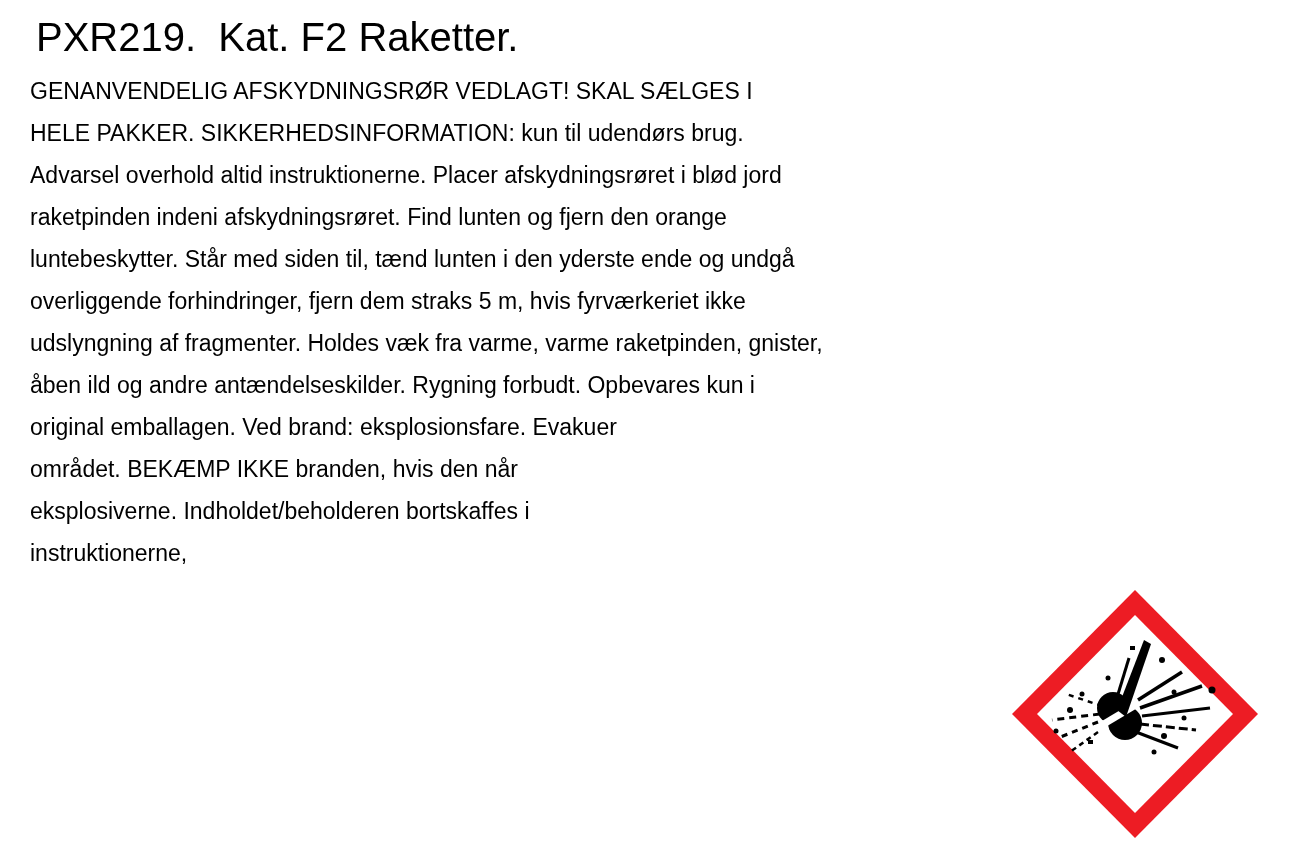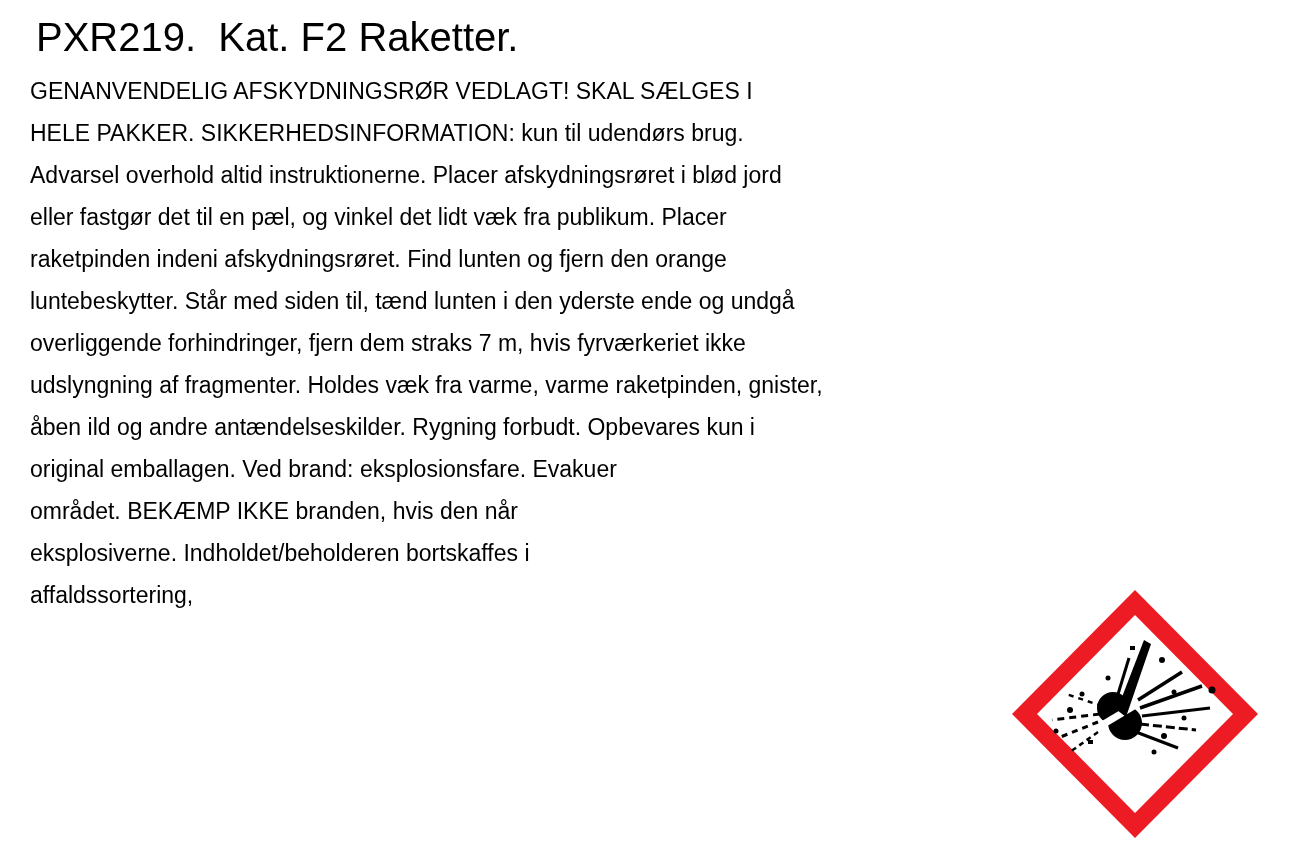--- a/index.html
+++ b/index.html
@@ -53,30 +53,29 @@
 <body>
 
 <div class="page">
 
   <div class="title">PXR219.  Kat. F2 Raketter.</div>
 
   <div class="body-text">
     <div class="line">GENANVENDELIG AFSKYDNINGSRØR VEDLAGT! SKAL SÆLGES I</div>
     <div class="line">HELE PAKKER. SIKKERHEDSINFORMATION: kun til udendørs brug.</div>
     <div class="line">Advarsel overhold altid instruktionerne. Placer afskydningsrøret i blød jord</div>
-    <div class="line">eller fastgør det til en pæl, og vinkel det lidt væk fra publikum. Placer</div>
     <div class="line">raketpinden indeni afskydningsrøret. Find lunten og fjern den orange</div>
     <div class="line">luntebeskytter. Står med siden til, tænd lunten i den yderste ende og undgå</div>
-    <div class="line">overliggende forhindringer, fjern dem straks 7 m, hvis fyrværkeriet ikke</div>
+    <div class="line">overliggende forhindringer, fjern dem straks 5 m, hvis fyrværkeriet ikke</div>
     <div class="line">udslyngning af fragmenter. Holdes væk fra varme, varme raketpinden, gnister,</div>
     <div class="line">åben ild og andre antændelseskilder. Rygning forbudt. Opbevares kun i</div>
     <div class="line">original emballagen. Ved brand: eksplosionsfare. Evakuer</div>
     <div class="line">området. BEKÆMP IKKE branden, hvis den når</div>
     <div class="line">eksplosiverne. Indholdet/beholderen bortskaffes i</div>
-    <div class="line">affaldssortering,</div>
+    <div class="line">instruktionerne,</div>
   </div>
 
   <div class="pictogram">
     <svg viewBox="0 0 246 248" xmlns="http://www.w3.org/2000/svg">
 
       <polygon points="123,0 246,124 123,248 0,124" fill="#ED1C24"></polygon>
       <polygon points="123,25 221,124 123,223 25,124" fill="#FFFFFF"></polygon>
 
       <g fill="#000000" stroke="none">
         <circle cx="101" cy="118" r="16"></circle>

